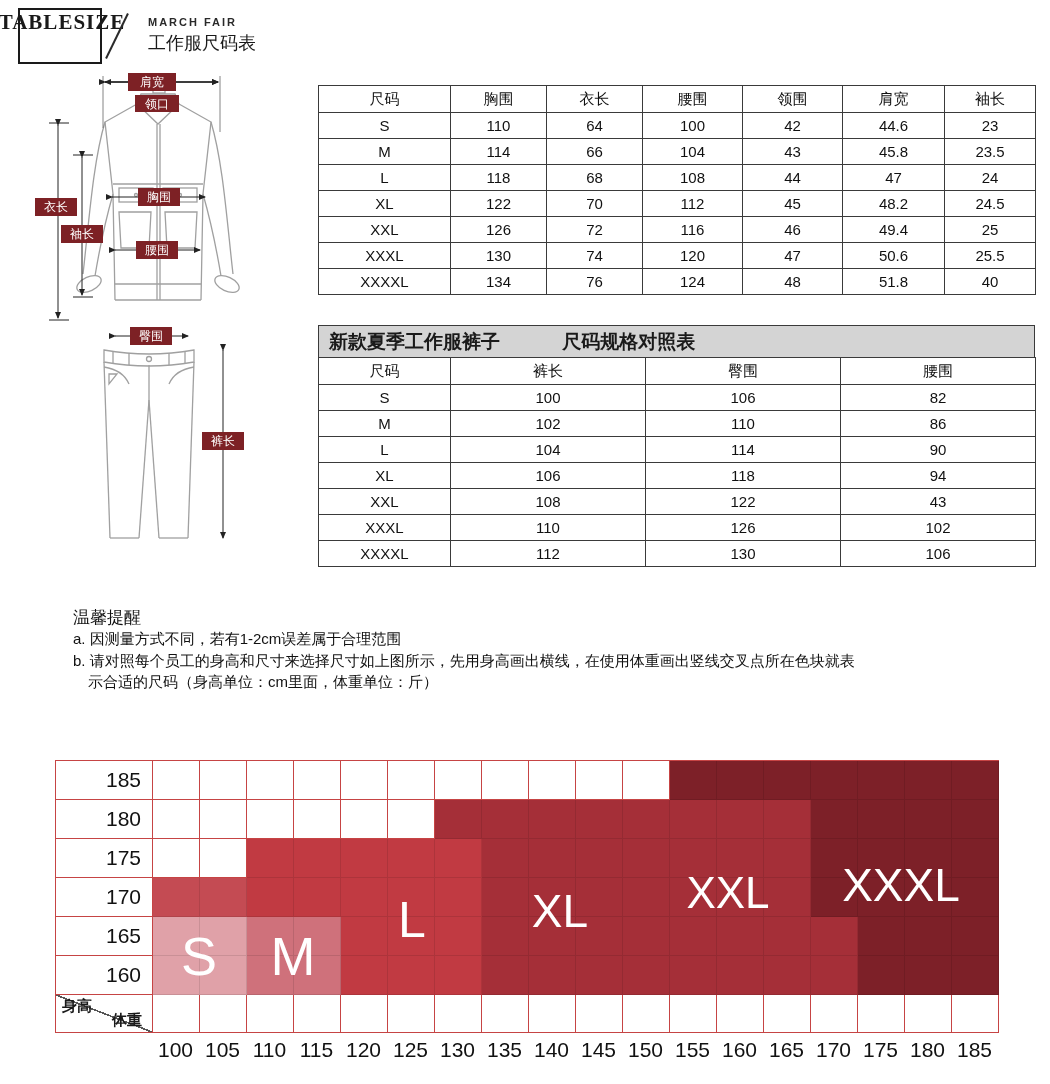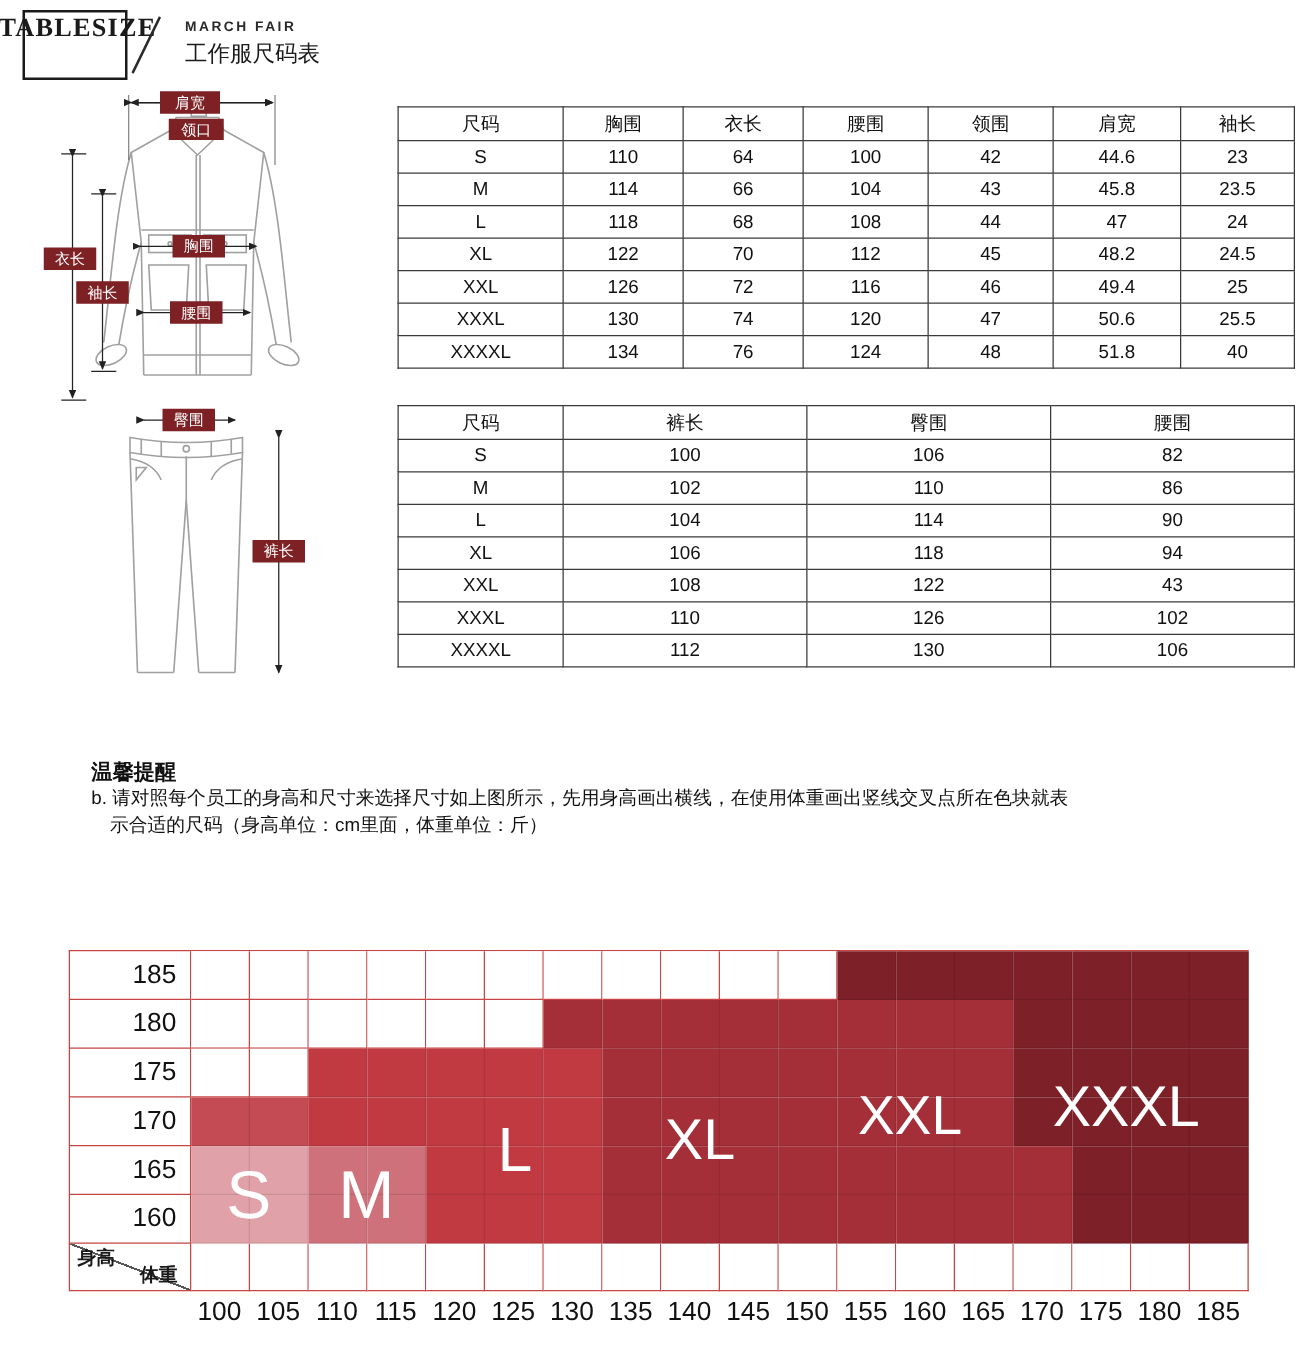--- a/index.html
+++ b/index.html
@@ -21,21 +21,21 @@
   .tbl-wrap{position:absolute;left:318px;width:717px;}
   .tbl-title{box-sizing:border-box;border:1px solid #3a3a3a;background:#d4d4d4;height:33px;line-height:31px;
              font-size:19px;font-weight:bold;padding-left:10px;white-space:pre;}
   table.spec{border-collapse:collapse;table-layout:fixed;margin-top:-1px;}
   table.spec th,table.spec td{border:1px solid #3a3a3a;text-align:center;font-size:15px;font-weight:normal;
              height:25px;padding:0;white-space:nowrap;overflow:hidden;color:#111;}
   table.spec th{height:26px;}
 
   
   .sec-heading{position:absolute;left:88px;top:563px;font-size:30px;font-weight:bold;color:#7e1e1e;}
-  .reminder-title{position:absolute;left:73px;top:606px;font-size:17px;font-weight:bold;color:#111;}
+  .reminder-title{position:absolute;left:73px;top:606px;font-size:17px;font-weight:normal;color:#111;}
   .notes{position:absolute;left:73px;top:628px;width:900px;font-size:15px;color:#111;line-height:21.5px;}
   .notes .indent{padding-left:15px;}
 
   
   #chart{position:absolute;left:55px;top:736px;width:831px;height:272px;margin-top:24px;}
   #sizeGrid{position:absolute;left:0;top:0;display:grid;grid-template-columns:97px repeat(18,47px);
             grid-template-rows:repeat(6,39px) 38px;border-top:1px solid #c64444;border-left:1px solid #c64444;}
   .gc{border-right:1px solid #c64444;border-bottom:1px solid #c64444;box-sizing:border-box;}
   .gc.colored{border-right-color:rgba(0,0,0,0.10);border-bottom-color:rgba(0,0,0,0.10);}
   .hcell{font-size:21px;color:#111;text-align:right;padding-right:11px;line-height:38px;}
@@ -247,20 +247,21 @@
             <td>124</td>
             <td>48</td>
             <td>51.8</td>
             <td>40</td>
           </tr>
         </tbody>
       </table>
   </div>
 
   <div class="tbl-wrap" style="top:325px;">
+    <div class="tbl-title">新款夏季工作服裤子　　　 尺码规格对照表</div>
     <table class="spec" style="width: 717px;">
         <colgroup>
           <col style="width: 132px;">
           <col style="width: 195px;">
           <col style="width: 195px;">
           <col style="width: 195px;">
         </colgroup>
         <thead>
           <tr>
             <th>尺码</th>
@@ -311,20 +312,21 @@
             <td>112</td>
             <td>130</td>
             <td>106</td>
           </tr>
         </tbody>
       </table>
   </div>
 
   <div class="reminder-title">温馨提醒</div>
   <div class="notes" id="notes">
+      <div>a. 因测量方式不同，若有1-2cm误差属于合理范围</div>
       <div>b. 请对照每个员工的身高和尺寸来选择尺寸如上图所示，先用身高画出横线，在使用体重画出竖线交叉点所在色块就表</div>
       <div class="indent">示合适的尺码（身高单位：cm里面，体重单位：斤）</div>
     </div>
 
   <div id="chart">
     <div id="sizeGrid">
         <div class="gc hcell">185</div>
         <div class="gc" style="background: rgb(255, 255, 255);"></div>
         <div class="gc" style="background: rgb(255, 255, 255);"></div>
         <div class="gc" style="background: rgb(255, 255, 255);"></div>

